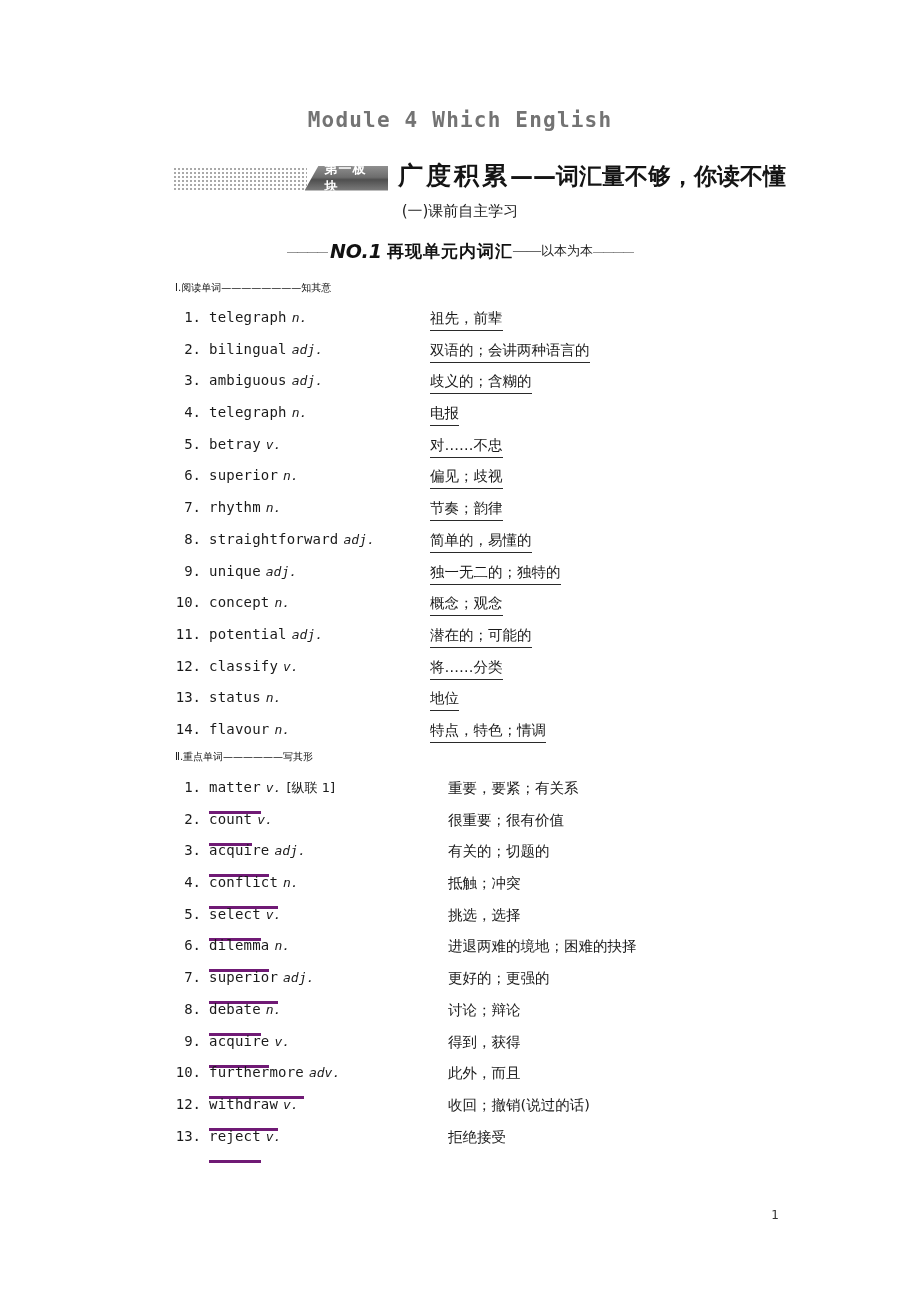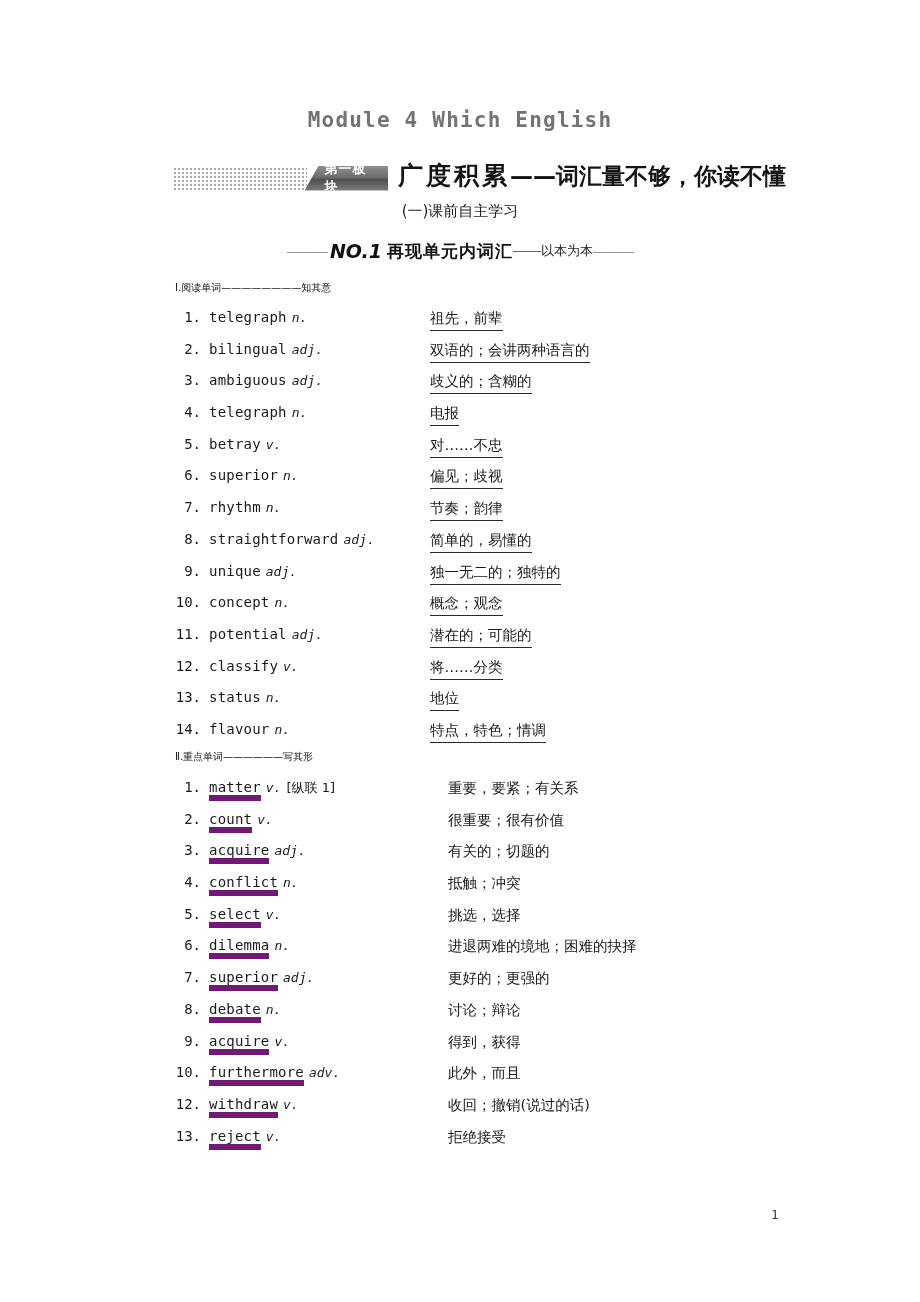--- a/index.html
+++ b/index.html
@@ -223,22 +223,22 @@
   #vocab-list-1 .vmean {
     left: 255px;
     border-bottom: 1px solid #2a2a2a;
     padding-bottom: 2px;
   }
   
   #vocab-list-2 .vmean {
     left: 273px;
   }
   #vocab-list-2 .vword {
-    border-bottom: 6px solid #701a75;
-    padding-bottom: 0px;
+    border-bottom: 3px solid #701a75;
+    padding-bottom: 16px;
     text-align: right;
   }
 
   
   .page-number {
     position: absolute;
     top: 1208px;
     left: 760px;
     width: 30px;
     text-align: center;

